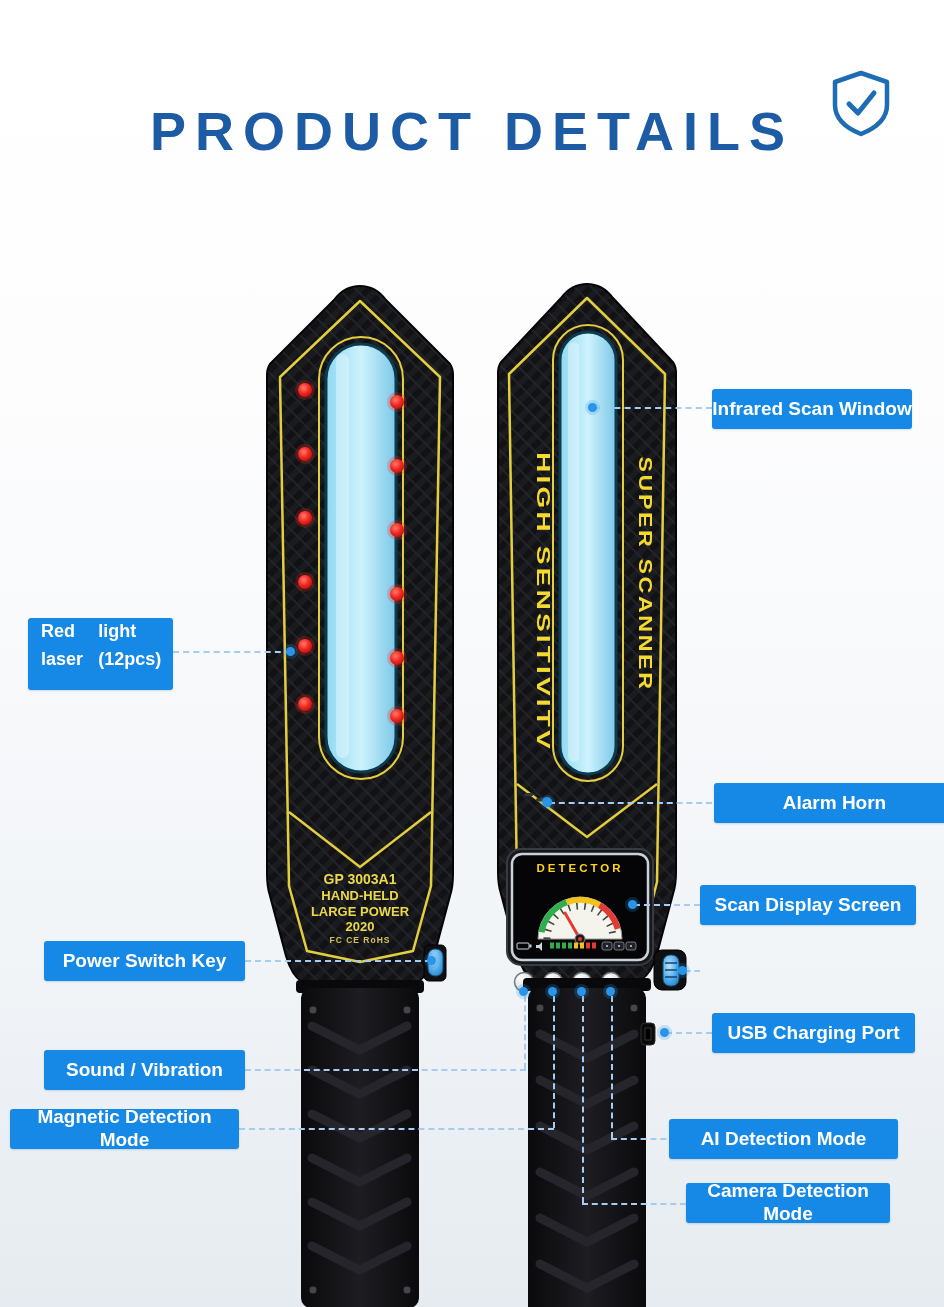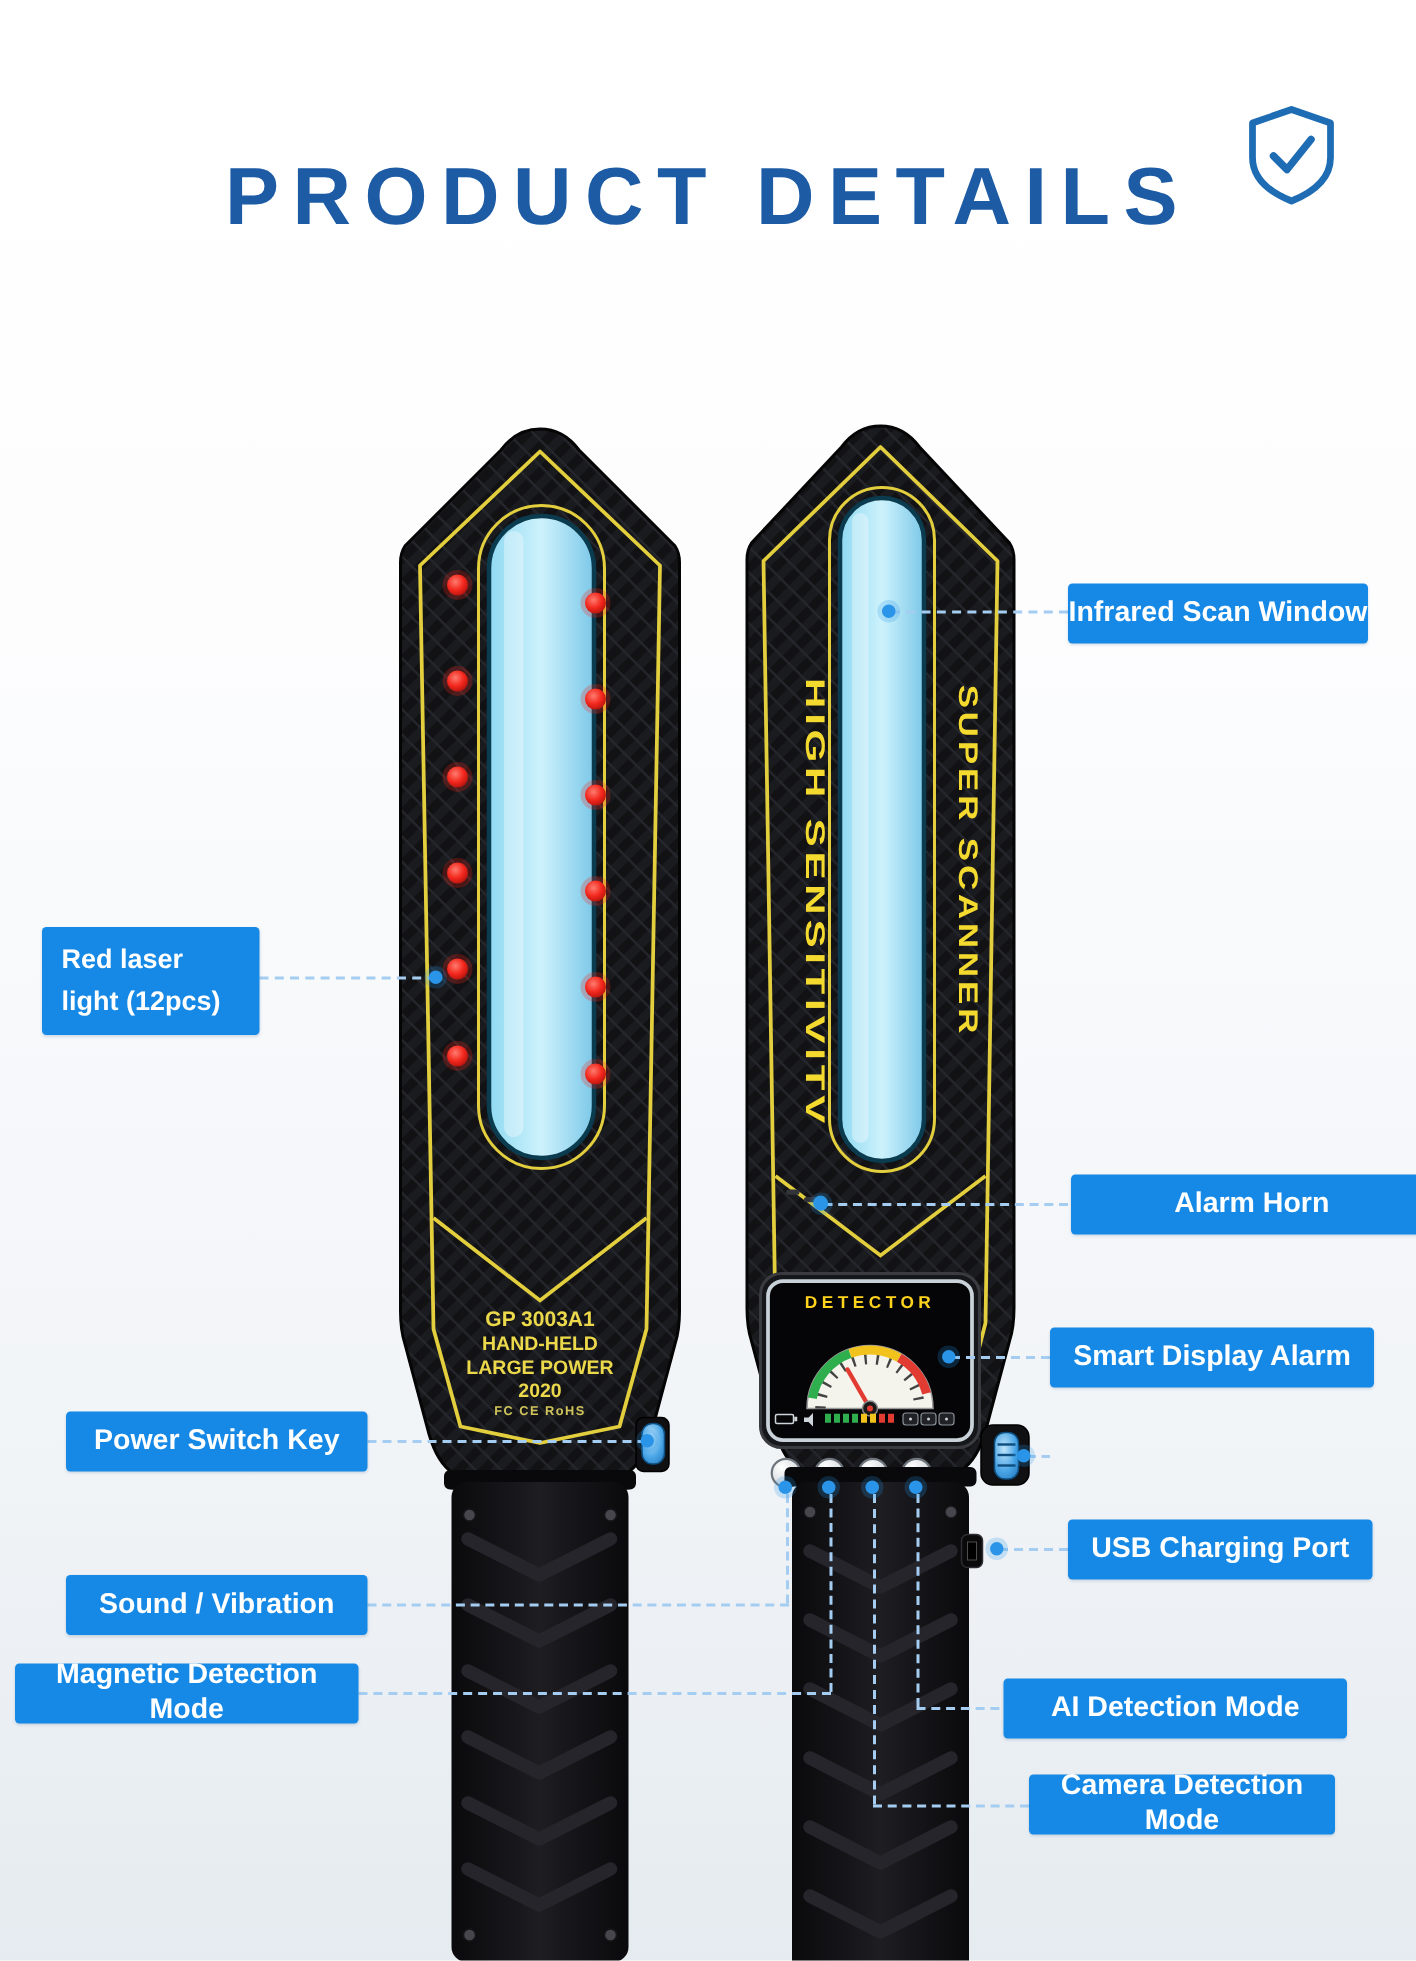--- a/index.html
+++ b/index.html
@@ -16,21 +16,21 @@
   }
   .shield { position:absolute; left:828px; top:34px; width:66px; height:70px; }
   .scene { position:absolute; left:0; top:0; width:944px; height:1307px; }
   .callout {
     position:absolute; background:#1689e6; color:#ffffff; font-weight:bold;
     font-size:19px; display:flex; align-items:center; justify-content:center;
     border-radius:3px; text-align:center; line-height:1.2;
     box-shadow:0 1px 2px rgba(20,80,140,.18);
   }
   .callout.two-line {
-    flex-direction:column; align-items:flex-start; justify-content:center;
+    flex-direction:row; align-items:flex-start; justify-content:center;
     padding-left:13px; font-size:18px; line-height:1.55; text-align:left;
   }
   .hline { position:absolute; border-top:2px dashed #a5cdf1; }
   .vline { position:absolute; border-left:2px dashed #a5cdf1; }
   .dot {
     position:absolute; width:9px; height:9px; border-radius:50%;
     background:#2a95e8; box-shadow:0 0 0 3px rgba(42,149,232,.22);
   }
   .panel-txt { font-family:"Liberation Sans",sans-serif; font-weight:bold; fill:#ecd84b; }
   .side-txt  { font-family:"Liberation Sans",sans-serif; font-weight:bold; fill:#f4d92f; }
@@ -282,21 +282,21 @@
 
   <div class="callout" style="left:712px;top:355px;width:200px;height:40px">Infrared Scan Window</div>
 
   <div class="callout two-line" style="left:28px;top:584px;width:145px;height:72px">
     <span>Red laser</span>
     <span>light (12pcs)</span>
   </div>
 
   <div class="callout" style="left:714px;top:749px;width:241px;height:40px">Alarm Horn</div>
 
-  <div class="callout" style="left:700px;top:851px;width:216px;height:40px">Smart Display Alarm</div>
+  <div class="callout" style="left:700px;top:851px;width:216px;height:40px">Scan Display Screen</div>
 
   <div class="callout" style="left:44px;top:907px;width:201px;height:40px">Power Switch Key</div>
 
 
   <div class="callout" style="left:712px;top:979px;width:203px;height:40px">USB Charging Port</div>
 
   <div class="callout" style="left:44px;top:1016px;width:201px;height:40px">Sound / Vibration</div>
 
   <div class="callout" style="left:10px;top:1075px;width:229px;height:40px">Magnetic Detection Mode</div>
 

